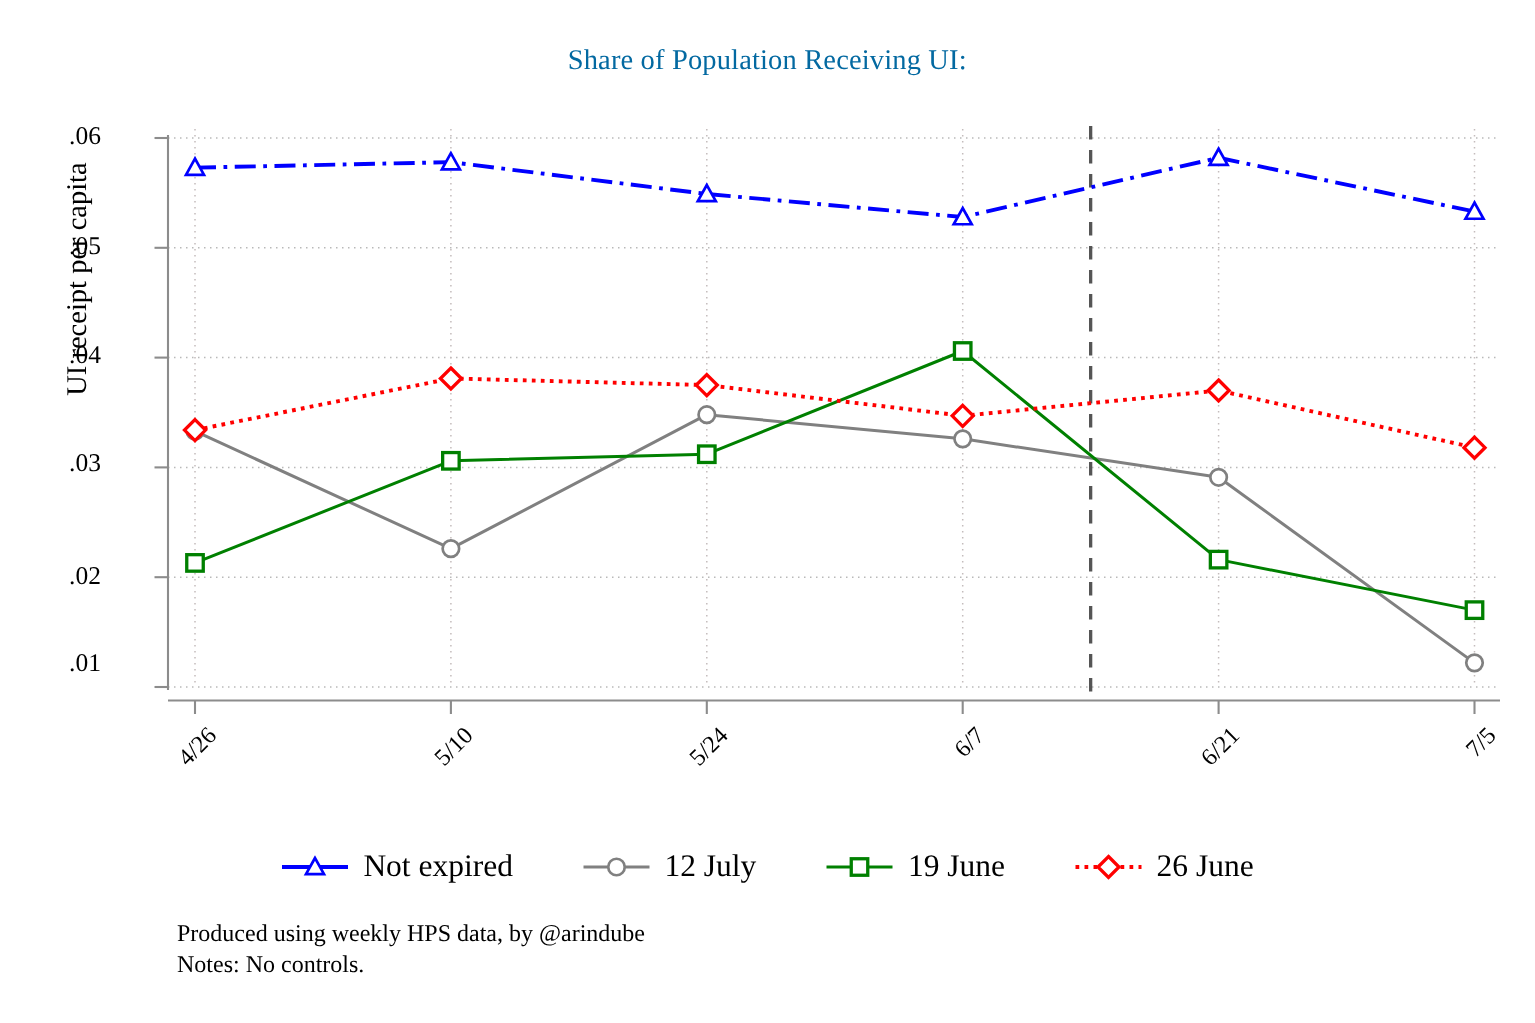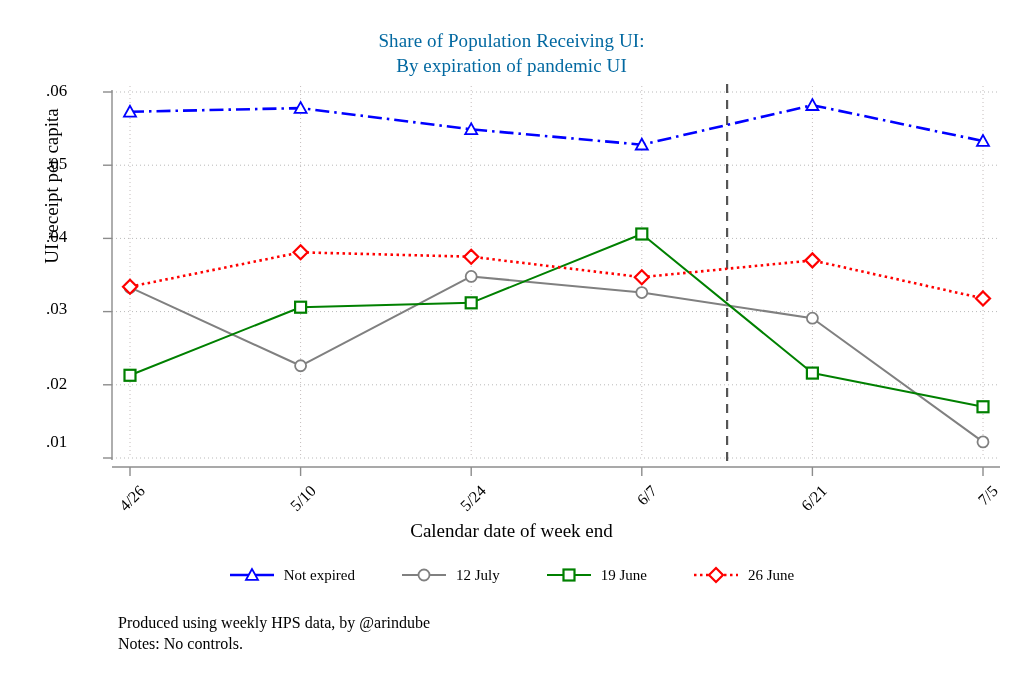--- a/index.html
+++ b/index.html
@@ -92,34 +92,33 @@
     justify-content: center;
     align-items: center;
     gap: 46px;
   }
   .legend-item {
     display: flex;
     align-items: center;
     gap: 9px;
   }
   .legend-text {
-    font-size: 15px;
+    font-size: 21px;
     white-space: nowrap;
   }
   .legend-key { display: block; }
   svg { display: block; }
 </style>
 </head>
 <body>
 
 <div id="figure">
 
   <div class="title-block">
     <div class="title-line">Share of Population Receiving UI:</div>
-    <div class="title-line">By expiration of pandemic UI</div>
   </div>
 
   <div class="ylabel">UI receipt per capita</div>
 
   <div class="ytick-wrap" id="ytick-wrap">
       <div class="ytick" style="top: 92px;">.06</div>
       <div class="ytick" style="top: 165.2px;">.05</div>
       <div class="ytick" style="top: 238.4px;">.04</div>
       <div class="ytick" style="top: 310px;">.03</div>
       <div class="ytick" style="top: 384.8px;">.02</div>
@@ -194,21 +193,20 @@
 
   <div id="xtick-wrap">
       <div class="xtick-label" style="left: 136px; top: 482px; transform: translateX(-100%) rotate(-45deg); transform-origin: 100% 0px;">4/26</div>
       <div class="xtick-label" style="left: 306.6px; top: 482px; transform: translateX(-100%) rotate(-45deg); transform-origin: 100% 0px;">5/10</div>
       <div class="xtick-label" style="left: 477.2px; top: 482px; transform: translateX(-100%) rotate(-45deg); transform-origin: 100% 0px;">5/24</div>
       <div class="xtick-label" style="left: 647.8px; top: 482px; transform: translateX(-100%) rotate(-45deg); transform-origin: 100% 0px;">6/7</div>
       <div class="xtick-label" style="left: 818.4px; top: 482px; transform: translateX(-100%) rotate(-45deg); transform-origin: 100% 0px;">6/21</div>
       <div class="xtick-label" style="left: 989px; top: 482px; transform: translateX(-100%) rotate(-45deg); transform-origin: 100% 0px;">7/5</div>
     </div>
 
-  <div class="xlabel">Calendar date of week end</div>
 
   <div class="legend" id="legend">
       <div class="legend-item">
         <span>
           <svg width="46" height="20" class="legend-key">
             <line x1="1" x2="45" y1="10" y2="10" stroke="#0000ff" stroke-width="2.6" stroke-dasharray="44"></line>
             <polygon points="23,4 17,14.8 29,14.8" fill="#ffffff" stroke="#0000ff" stroke-width="1.8"></polygon>
           </svg>
         </span>
         <span class="legend-text">Not expired</span>

